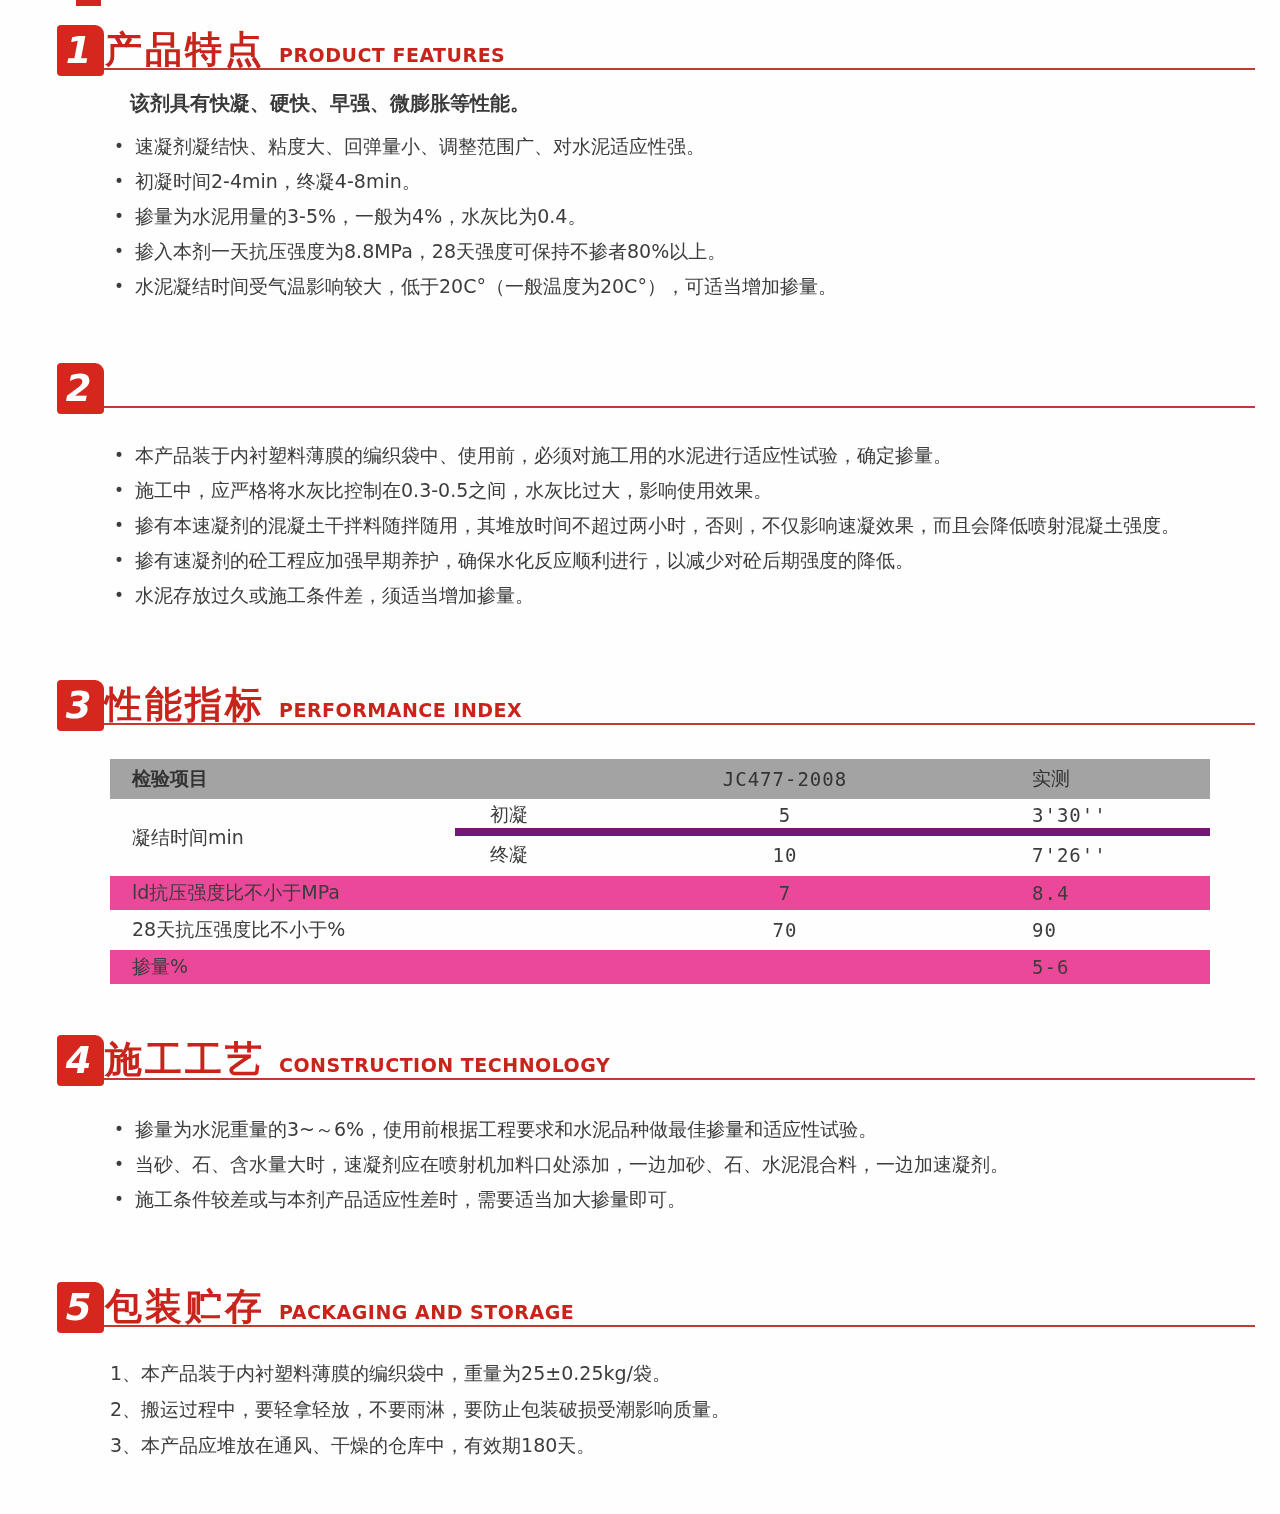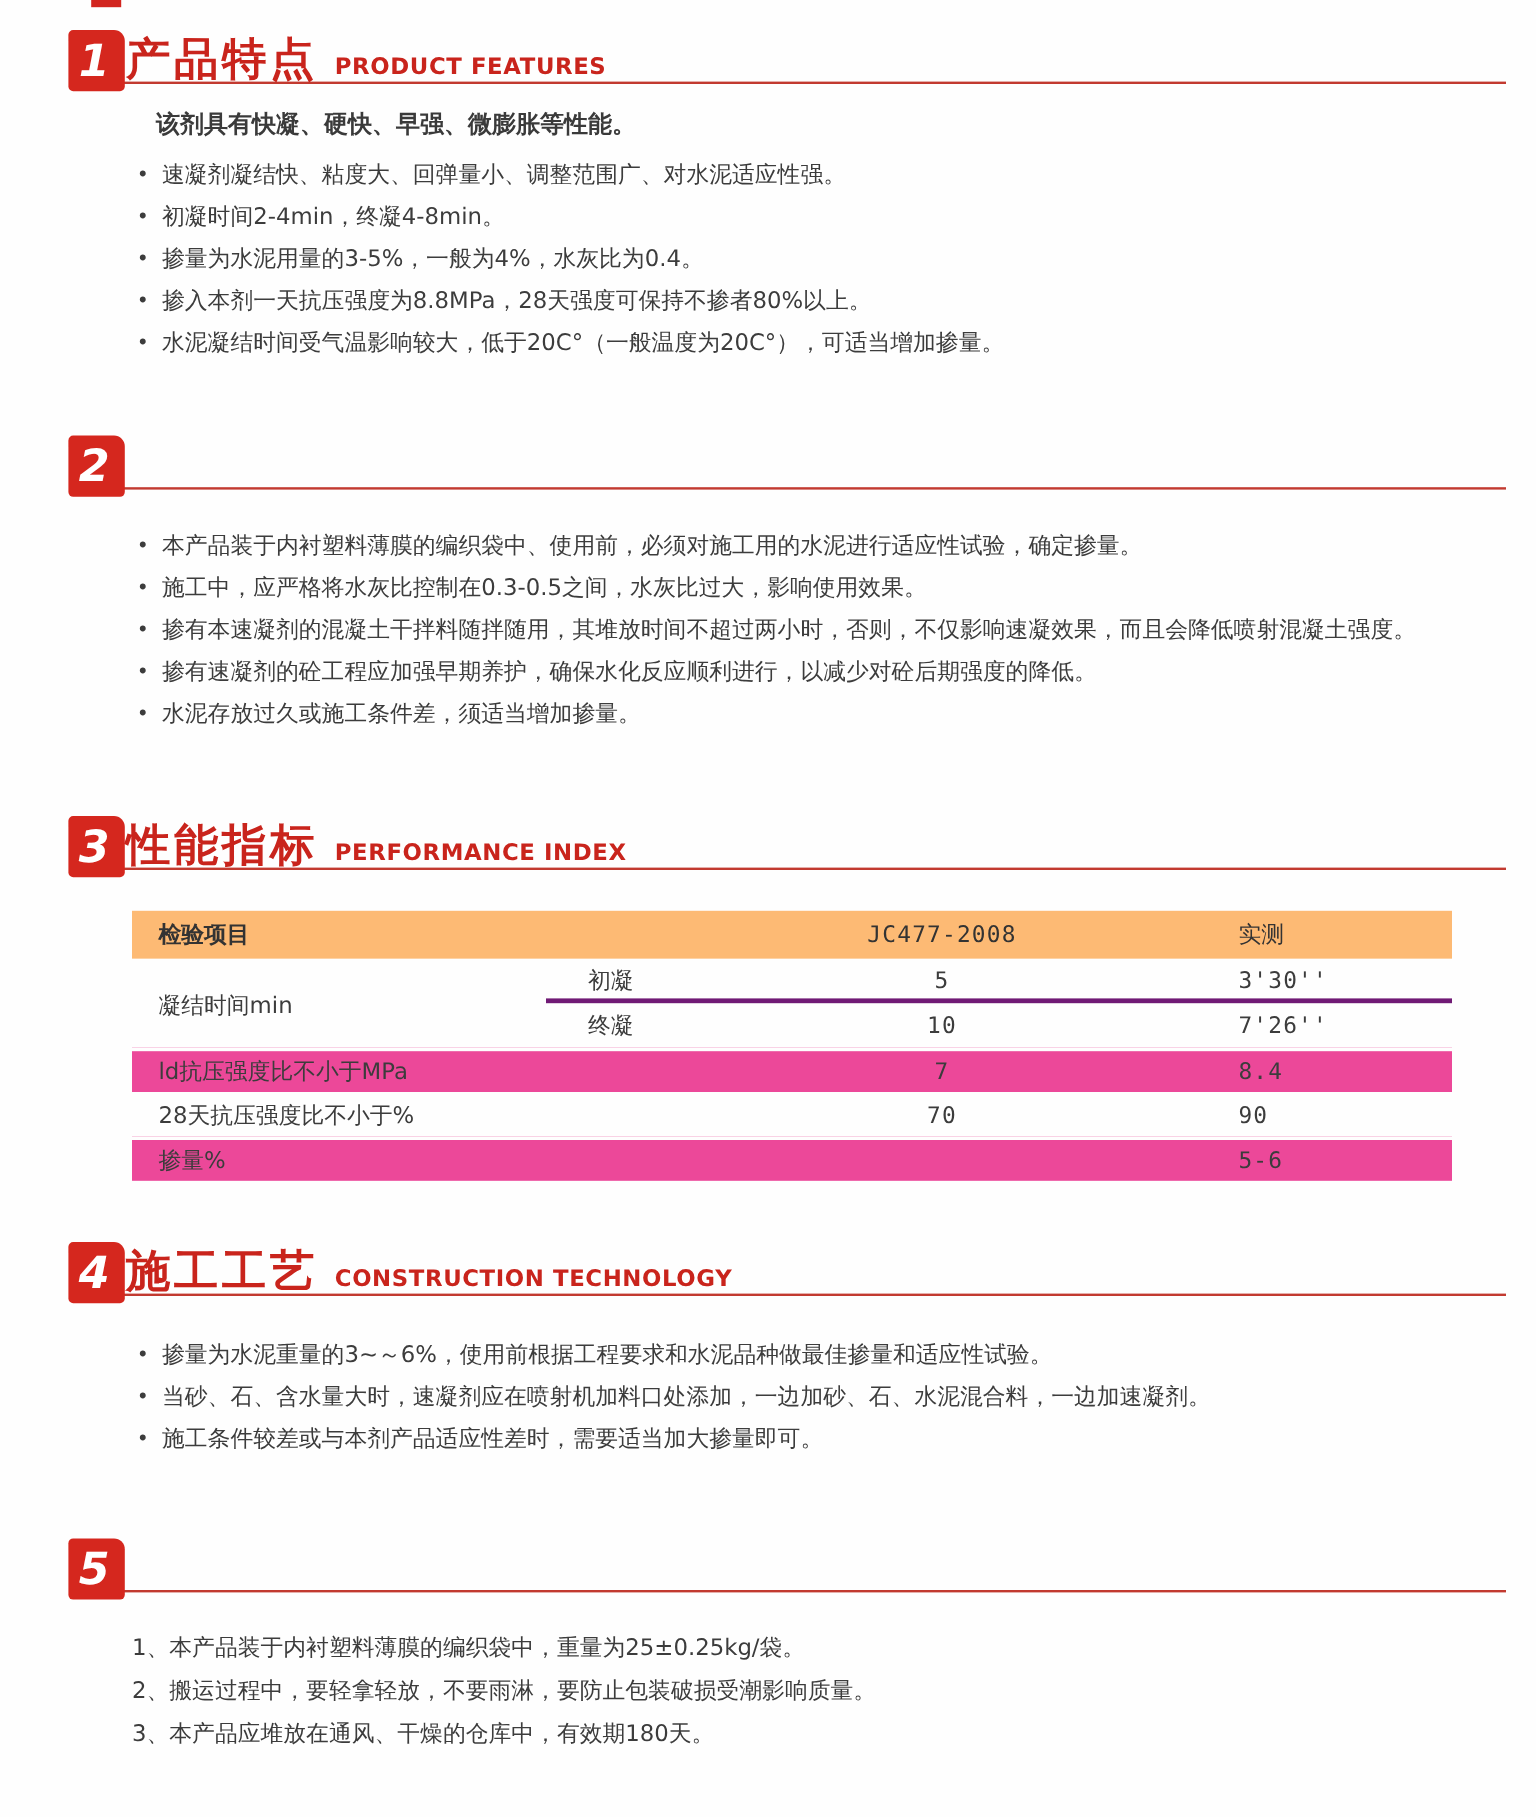--- a/index.html
+++ b/index.html
@@ -48,25 +48,25 @@
   #sec4 { margin-top:48px; }
   #sec5 { margin-top:62px; }
 
   
   table.perf { border-collapse:separate; border-spacing:0; width:1100px; margin:30px 0 0 53px; font-size:19px; table-layout:fixed; }
   table.perf th, table.perf td { font-weight:normal; text-align:left; height:37px; vertical-align:middle; }
   table.perf .c1 { width:345px; padding-left:22px; }
   table.perf .c2 { width:185px; padding-left:35px; }
   table.perf .c3 { width:290px; text-align:center; }
   table.perf .c4 { width:280px; padding-left:102px; }
-  table.perf thead th { background:#fdba74; height:40px; color:#333; }
+  table.perf thead th { background:#a3a3a3; height:40px; color:#333; }
   table.perf thead .c1 { font-weight:bold; }
   tr.shade td { background:#ec4899; }
   tr.gaprow td { border-top:3px solid #fefefe; }
-  td.subdiv { border-bottom:4px solid #701a75; }
+  td.subdiv { border-bottom:8px solid #701a75; }
   .mono { font-family:"DejaVu Sans Mono","Liberation Mono",monospace; letter-spacing:1px; }
 </style>
 </head>
 <body>
 
 <div class="top-artifact"></div>
 
 <section class="sec" id="sec1">
   <header class="sec-header">
     <div class="sec-rule"></div>
@@ -173,19 +173,23 @@
     <li>施工条件较差或与本剂产品适应性差时，需要适当加大掺量即可。</li>
   </ul>
 </section>
 
 <section class="sec" id="sec5">
   <header class="sec-header">
     <div class="sec-rule"></div>
     <div class="sec-num">
         <span>5</span>
       </div>
+    <div class="sec-titles">
+      <h2 class="sec-zh">包装贮存</h2>
+      <span class="sec-en">PACKAGING AND STORAGE</span>
+    </div>
   </header>
   <ol class="numlist">
     <li>1、本产品装于内衬塑料薄膜的编织袋中，重量为25±0.25kg/袋。</li>
     <li>2、搬运过程中，要轻拿轻放，不要雨淋，要防止包装破损受潮影响质量。</li>
     <li>3、本产品应堆放在通风、干燥的仓库中，有效期180天。</li>
   </ol>
 </section>
 
 </body></html>

